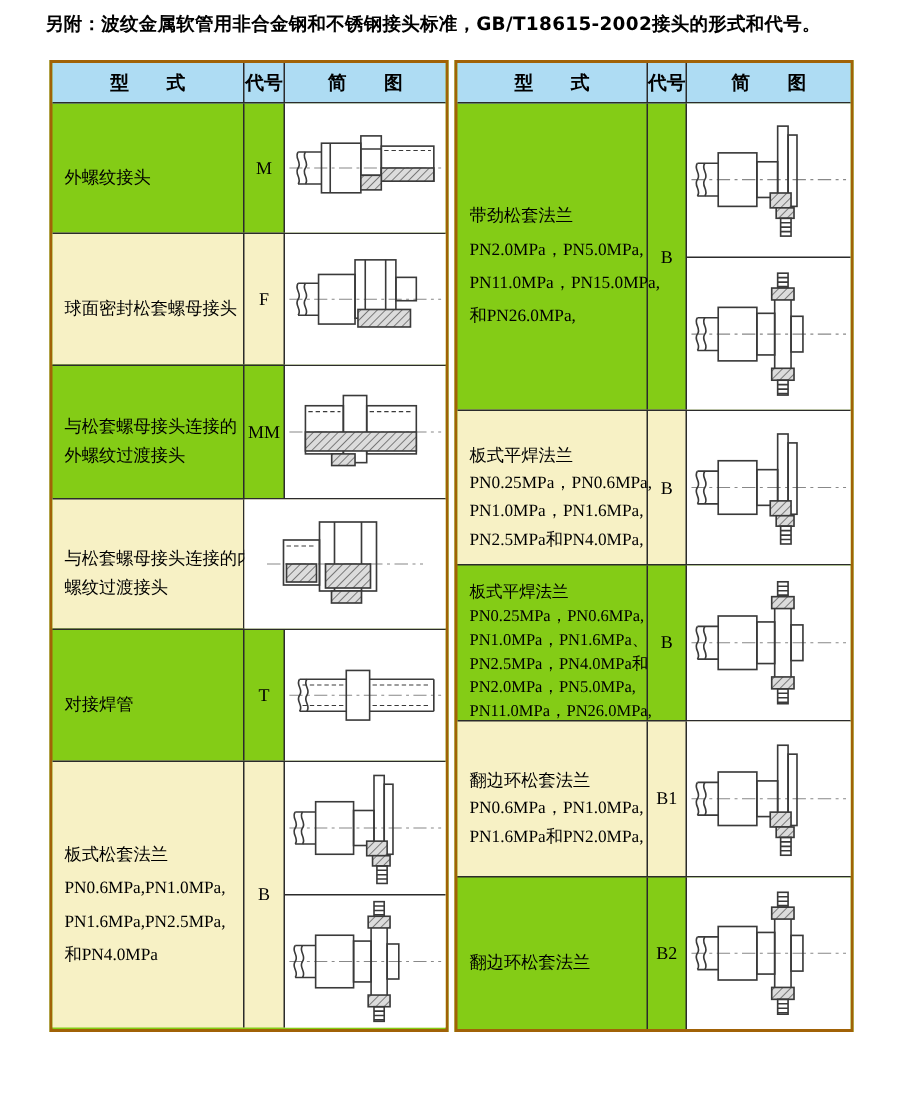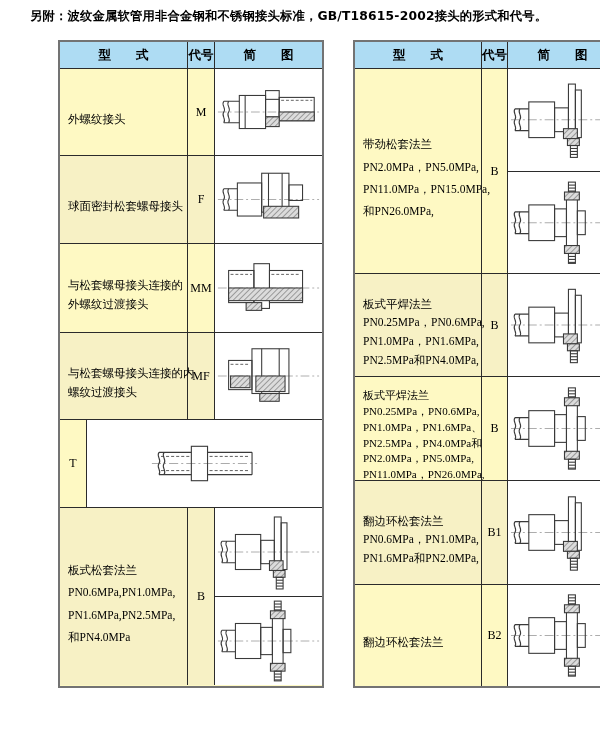--- a/index.html
+++ b/index.html
@@ -7,21 +7,21 @@
     width:600px;height:740px;background:#ffffff;position:relative;
     font-family:"Liberation Serif","DejaVu Serif",serif;color:#000;
     overflow:hidden;
   }
   .title{
     position:absolute;left:30px;top:8px;width:560px;
     font-family:"DejaVu Sans","Liberation Sans",sans-serif;
     font-weight:bold;font-size:12.3px;letter-spacing:0.2px;white-space:nowrap;
   }
   .tables{position:absolute;left:33px;top:40px;display:flex;gap:4px;}
-  .tbl{border:2px solid #737373;background:#fef9c3;margin-left:25px;}
+  .tbl{border:2px solid #a16207;background:#84cc16;}
   .tbl-left{width:262px;}
   .tbl-right{width:262px;}
   .hdr{display:flex;height:26px;background:#aedcf3;border-bottom:1.5px solid #2b2b2b;}
   .hc{
     display:flex;align-items:center;justify-content:center;
     font-family:"DejaVu Sans","Liberation Sans",sans-serif;
     font-weight:bold;font-size:12.5px;box-sizing:border-box;
   }
   .hc-type{border-right:1.5px solid #2b2b2b;}
   .hc-code{border-right:1.5px solid #2b2b2b;text-align:right;}
@@ -148,21 +148,20 @@
                   <path d="M58,29 H88" fill="none" stroke="#3a3a3a" stroke-width="0.8" stroke-dasharray="3 2"></path>
                 </svg>
               </div>
             </div>
           </div>
           <div class="row hl" style="height: 86px;">
             <div class="cell cell-type">
               <div class="tline">与松套螺母接头连接的内</div>
               <div class="tline">螺纹过渡接头</div>
             </div>
-            <div class="cell cell-code">MF</div>
             <div class="cell cell-diagram">
               <div class="diagram">
                 <svg viewBox="0 0 110 86" preserveAspectRatio="xMidYMid meet">
                   <defs>
                     <pattern id="hatch3" width="4" height="4" patternUnits="userSpaceOnUse" patternTransform="rotate(45)">
                       <rect width="4" height="4" fill="#dcdcdc"></rect>
                       <line x1="0" y1="0" x2="0" y2="4" stroke="#555" stroke-width="1"></line>
                     </pattern>
                   </defs>
                   <path d="M3,43 H107" fill="none" stroke="#888" stroke-width="0.7" stroke-dasharray="9 3 2 3"></path>
@@ -171,20 +170,23 @@
                   <rect x="38" y="15" width="38" height="46" fill="none" stroke="#3a3a3a" stroke-width="1.1"></rect>
                   <path d="M48,15 V61 M66,15 V61" fill="none" stroke="#3a3a3a" stroke-width="1.1"></path>
                   <rect x="16" y="43" width="20" height="12" fill="url(#hatch3)" stroke="#3a3a3a" stroke-width="1.1"></rect>
                   <rect x="42" y="43" width="30" height="16" fill="url(#hatch3)" stroke="#3a3a3a" stroke-width="1.1"></rect>
                   <rect x="46" y="61" width="20" height="8" fill="url(#hatch3)" stroke="#3a3a3a" stroke-width="1.1"></rect>
                 </svg>
               </div>
             </div>
           </div>
           <div class="row" style="height: 87px;">
+            <div class="cell cell-type">
+              <div class="tline">对接焊管</div>
+            </div>
             <div class="cell cell-code">T</div>
             <div class="cell cell-diagram">
               <div class="diagram">
                 <svg viewBox="0 0 110 86" preserveAspectRatio="xMidYMid meet">
                   <defs>
                     <pattern id="hatch4" width="4" height="4" patternUnits="userSpaceOnUse" patternTransform="rotate(45)">
                       <rect width="4" height="4" fill="#dcdcdc"></rect>
                       <line x1="0" y1="0" x2="0" y2="4" stroke="#555" stroke-width="1"></line>
                     </pattern>
                   </defs>

